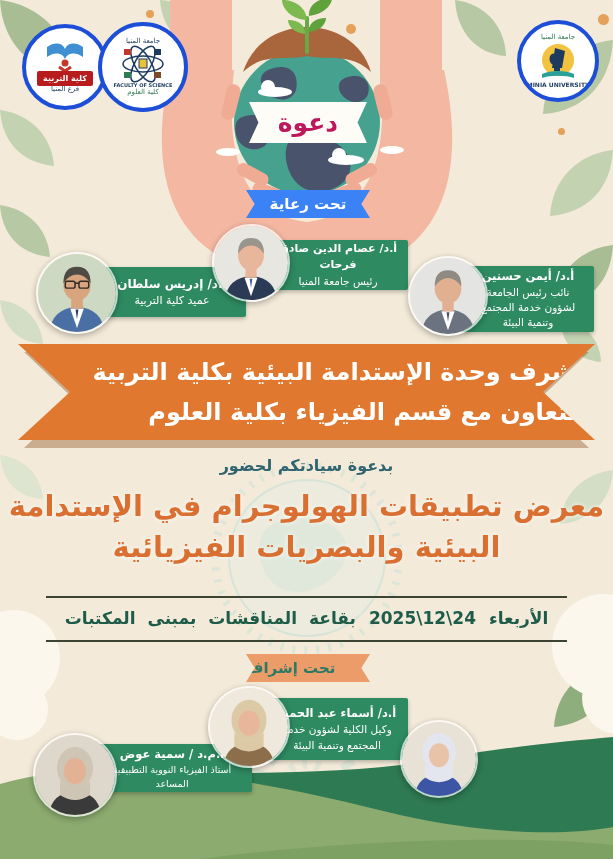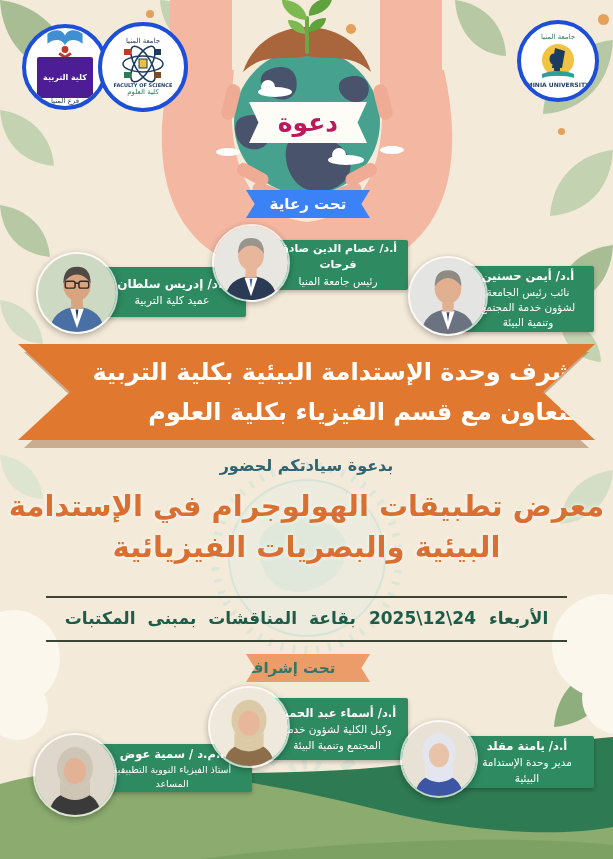--- a/index.html
+++ b/index.html
@@ -152,21 +152,21 @@
       <rect x="236" y="84" width="14" height="36" rx="7" transform="rotate(-14 243 102)"></rect>
     </g>
   </svg>
 
   <div class="logo" style="left:22px;top:24px;width:86px;height:86px">
     <svg width="40" height="30" viewBox="0 0 40 30">
       <path d="M2,6 C10,0 18,2 20,8 C22,2 30,0 38,6 L38,16 C30,10 22,12 20,18 C18,12 10,10 2,16 Z" fill="#3f8fd2"></path>
       <circle cx="20" cy="22" r="3.5" fill="#c0392b"></circle>
       <path d="M14,26 L20,30 L26,26" stroke="#c0392b" stroke-width="3" fill="none"></path>
     </svg>
-    <div style="background:#4c1d95;color:#fff;font-size:8px;font-weight:bold;padding:16px 6px;border-radius:2px;direction:rtl">كلية التربية</div>
+    <div style="background:#b91c1c;color:#fff;font-size:8px;font-weight:bold;padding:3px 6px;border-radius:2px;direction:rtl">كلية التربية</div>
     <div class="tiny-ar">فرع المنيا</div>
   </div>
 
   <div class="logo" style="left:98px;top:22px;width:90px;height:90px">
     <div class="tiny-ar">جامعة المنيا</div>
     <svg width="44" height="38" viewBox="0 0 44 38">
       <ellipse cx="22" cy="19" rx="20" ry="8" fill="none" stroke="#1d3a5f" stroke-width="1.5"></ellipse>
       <ellipse cx="22" cy="19" rx="20" ry="8" fill="none" stroke="#1d3a5f" stroke-width="1.5" transform="rotate(60 22 19)"></ellipse>
       <ellipse cx="22" cy="19" rx="20" ry="8" fill="none" stroke="#1d3a5f" stroke-width="1.5" transform="rotate(120 22 19)"></ellipse>
       <rect x="18" y="14" width="8" height="9" fill="#e8c23a" stroke="#1d3a5f" stroke-width="1"></rect>
@@ -303,24 +303,20 @@
 
   <div class="person-photo" style="left:400px;top:720px;width:78px;height:78px">
     <svg viewBox="0 0 80 80">
         <rect width="80" height="80" fill="#e8e2d6"></rect>
       <path d="M14,80 Q16,58 40,56 Q64,58 66,80 Z" fill="#3c55a5"></path>
       <ellipse cx="40" cy="33" rx="18" ry="21" fill="#e3e6ee"></ellipse>
       <ellipse cx="40" cy="36" rx="11" ry="13" fill="#e8c3a8"></ellipse>
       <path d="M25,46 Q40,62 55,46 L55,60 Q40,70 25,60 Z" fill="#e3e6ee"></path>
     </svg>
   </div>
-  <div class="banner-green" style="left:460px;top:736px;width:134px;height:52px">
-    <div class="p-name">أ.د/ يامنة مقلد</div>
-    <div class="p-title">مدير وحدة الإستدامة البيئية</div>
-  </div>
 
   <svg class="hills" width="613" height="130" viewBox="0 0 613 130">
     <path d="M0,70 C150,28 300,58 450,28 C520,16 570,12 613,8 L613,130 L0,130 Z" fill="#2e7a52"></path>
     <path d="M0,55 C110,24 250,48 400,86 C480,104 560,108 613,98 L613,130 L0,130 Z" fill="#8cab6f"></path>
     <path d="M200,130 C350,110 520,106 613,116 L613,130 Z" fill="#7da163"></path>
   </svg>
 
 </div>
 
 </body></html>

